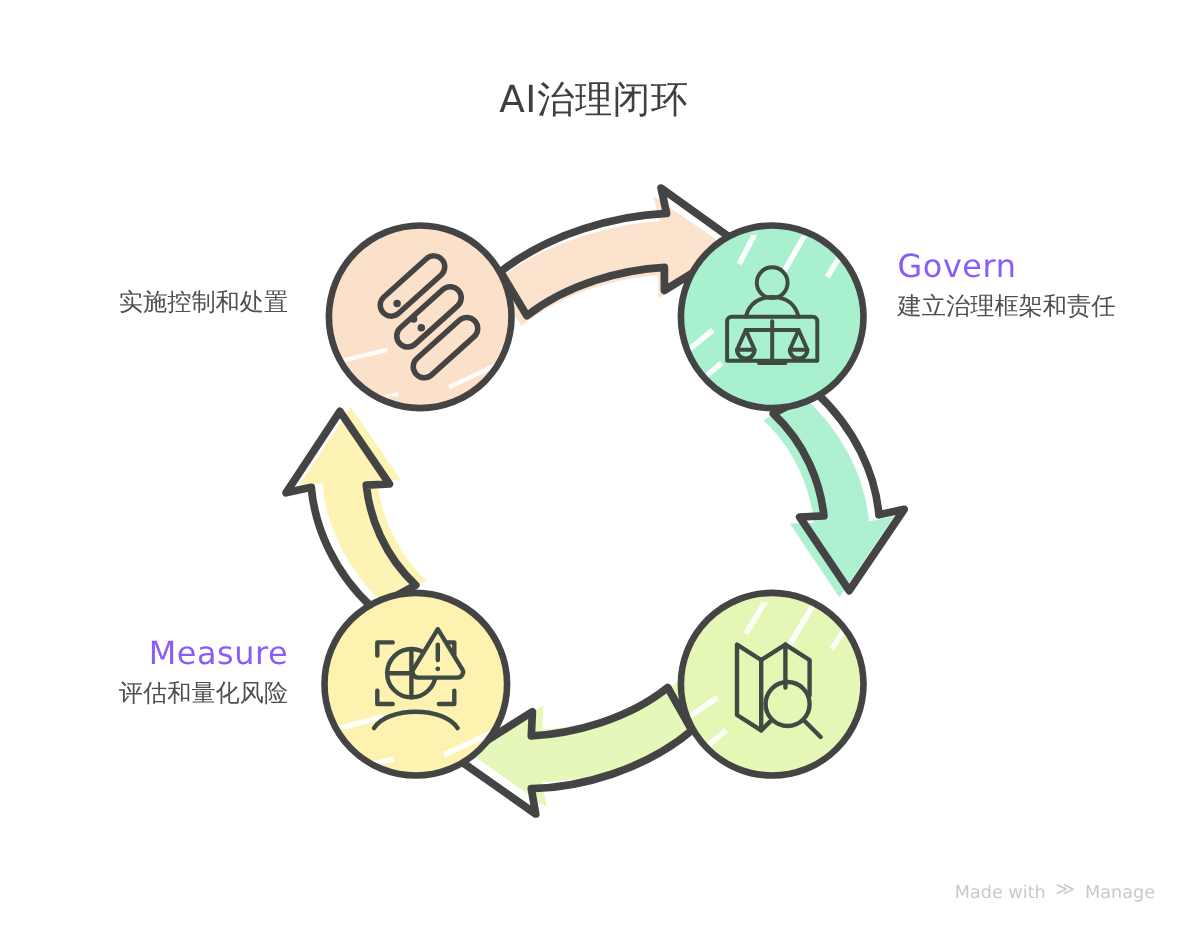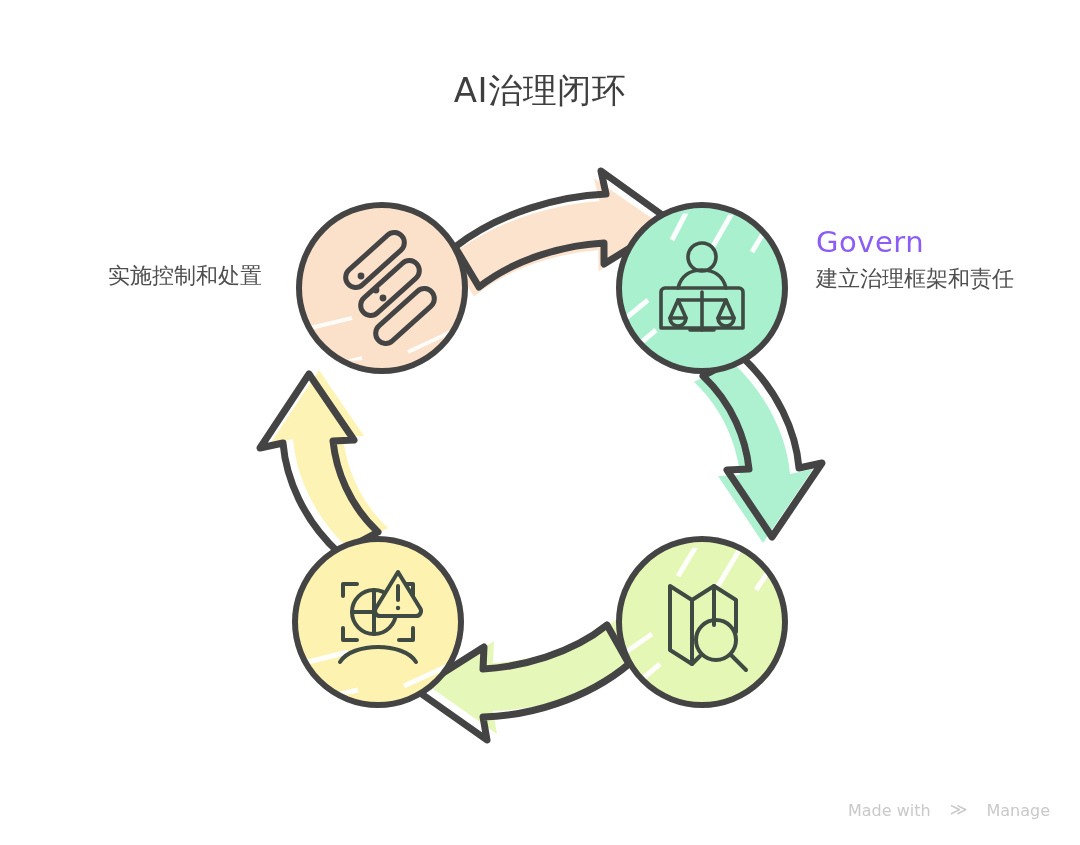--- a/index.html
+++ b/index.html
@@ -58,21 +58,21 @@
   #label-govern  { left: 816px; top: 226px; width: 228px; }
   #label-map     { left: 816px; top: 580px; width: 238px; }
   #label-measure { left: 18px;  top: 578px; width: 244px; }
 
   .watermark {
     position: absolute;
     right: 30px;
     bottom: 25px;
     display: flex;
     align-items: center;
-    gap: 19px;
+    gap: 9px;
     color: #c9c9c9;
     font-size: 16px;
     font-family: "DejaVu Sans", sans-serif;
   }
   .watermark .wm-mark {
     display: inline-block;
     font-size: 17px;
     line-height: 1;
     color: #c9c9c9;
     transform: translateY(-1px);
@@ -252,19 +252,21 @@
 
 <div class="node-label label-right" id="label-govern">
   <div class="lbl-title">Govern</div>
   <div class="lbl-desc">建立治理框架和责任</div>
 </div>
 
 <div class="node-label label-right" id="label-map">
 </div>
 
 <div class="node-label label-left" id="label-measure">
+  <div class="lbl-title">Measure</div>
+  <div class="lbl-desc">评估和量化风险</div>
 </div>
 
 <div class="watermark">
   <span>Made with</span>
   <span class="wm-mark">≫</span>
   <span>Manage</span>
 </div>
 
 </body></html>

